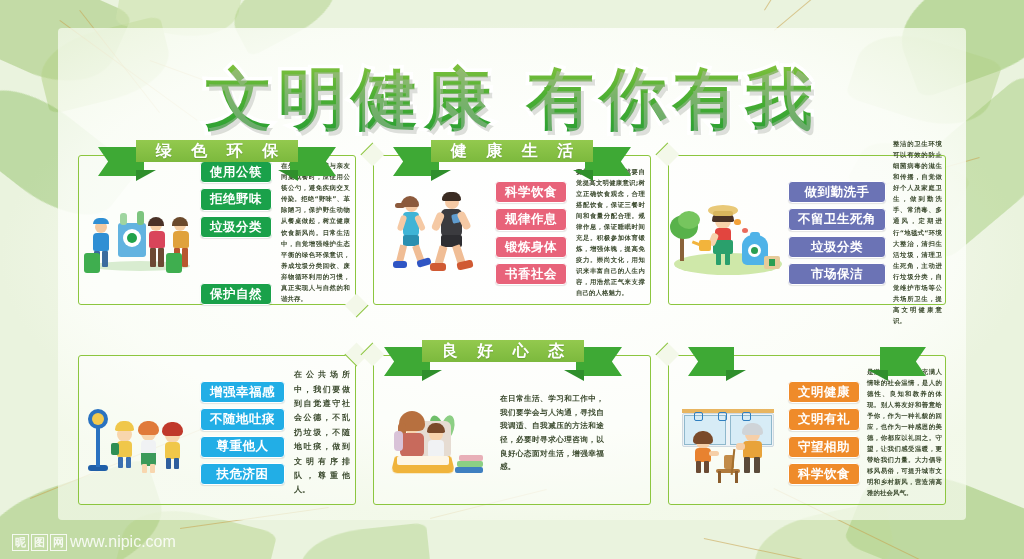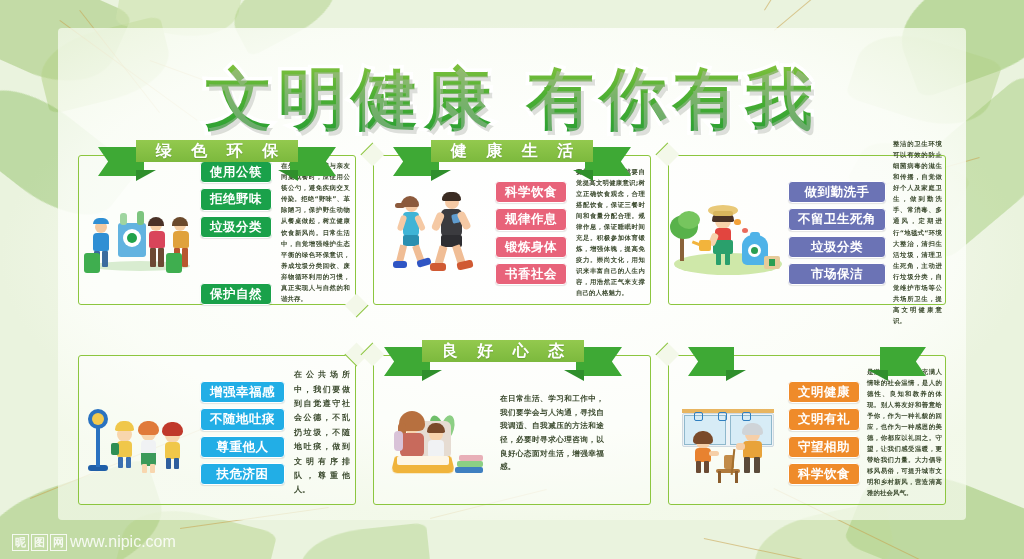--- a/index.html
+++ b/index.html
@@ -363,21 +363,21 @@
           <div class="head" style="left:5px;top:9px;width:15px;height:15px;background:#f8d6ae;"></div>
           <div style="position:absolute;left:2px;top:3px;width:21px;height:14px;background:#c0392b;border-radius:10px 10px 5px 5px;"></div>
           <div class="body2" style="left:5px;top:23px;width:15px;height:17px;background:#f0c74a;"></div>
           <div class="leg" style="left:6px;top:39px;width:5px;height:11px;background:#2f5f9e;"></div>
           <div class="leg" style="left:14px;top:39px;width:5px;height:11px;background:#2f5f9e;"></div>
         </div>
       </div>
       <div class="pills">
         <div class="pill" style="background:#22aee6;">增强幸福感</div>
         <div class="pill" style="background:#22aee6;">不随地吐痰</div>
-        <div class="pill" style="background:#22aee6;">尊重他人</div>
+        <div class="pill" style="background:#22aee6;font-family:Liberation Mono, monospace;">尊重他人</div>
         <div class="pill" style="background:#22aee6;">扶危济困</div>
       </div>
       <div class="body-text" style="font-size:8px;line-height:1.8;">在公共场所中，我们要做到自觉遵守社会公德，不乱扔垃圾，不随地吐痰，做到文明有序排队，尊重他人。</div>
     </div>
   </div>
 
   <div class="panel" style="left:373px;top:355px;width:278px;height:150px;">
     <div class="frame"></div>
     <div class="corner-cut" style="left:-9px;top:-9px;transform:rotate(135deg);"></div>
     <div class="pcontent" style="left:6px;top:22px;width:266px;height:112px;">

